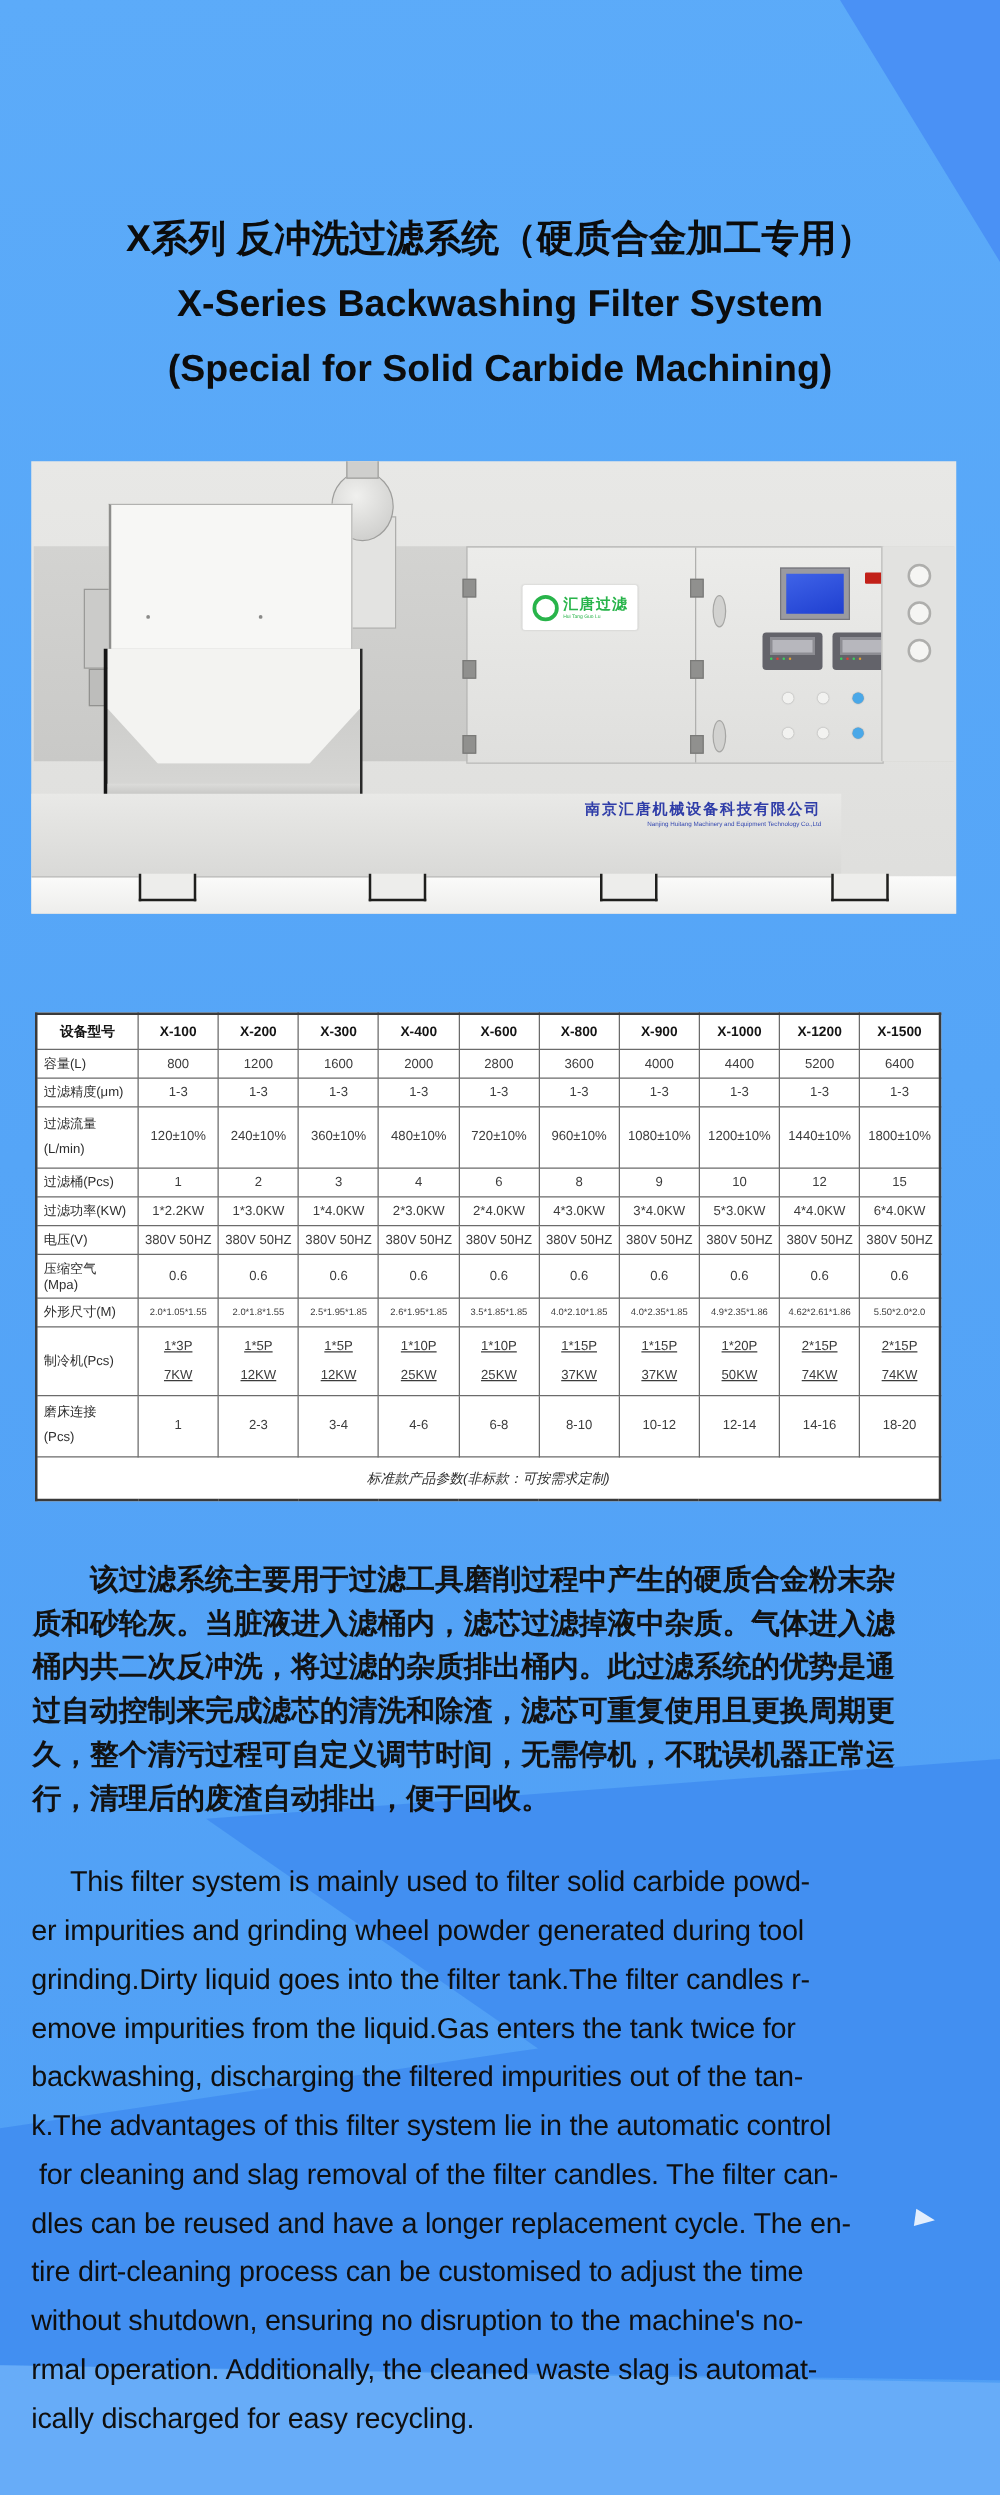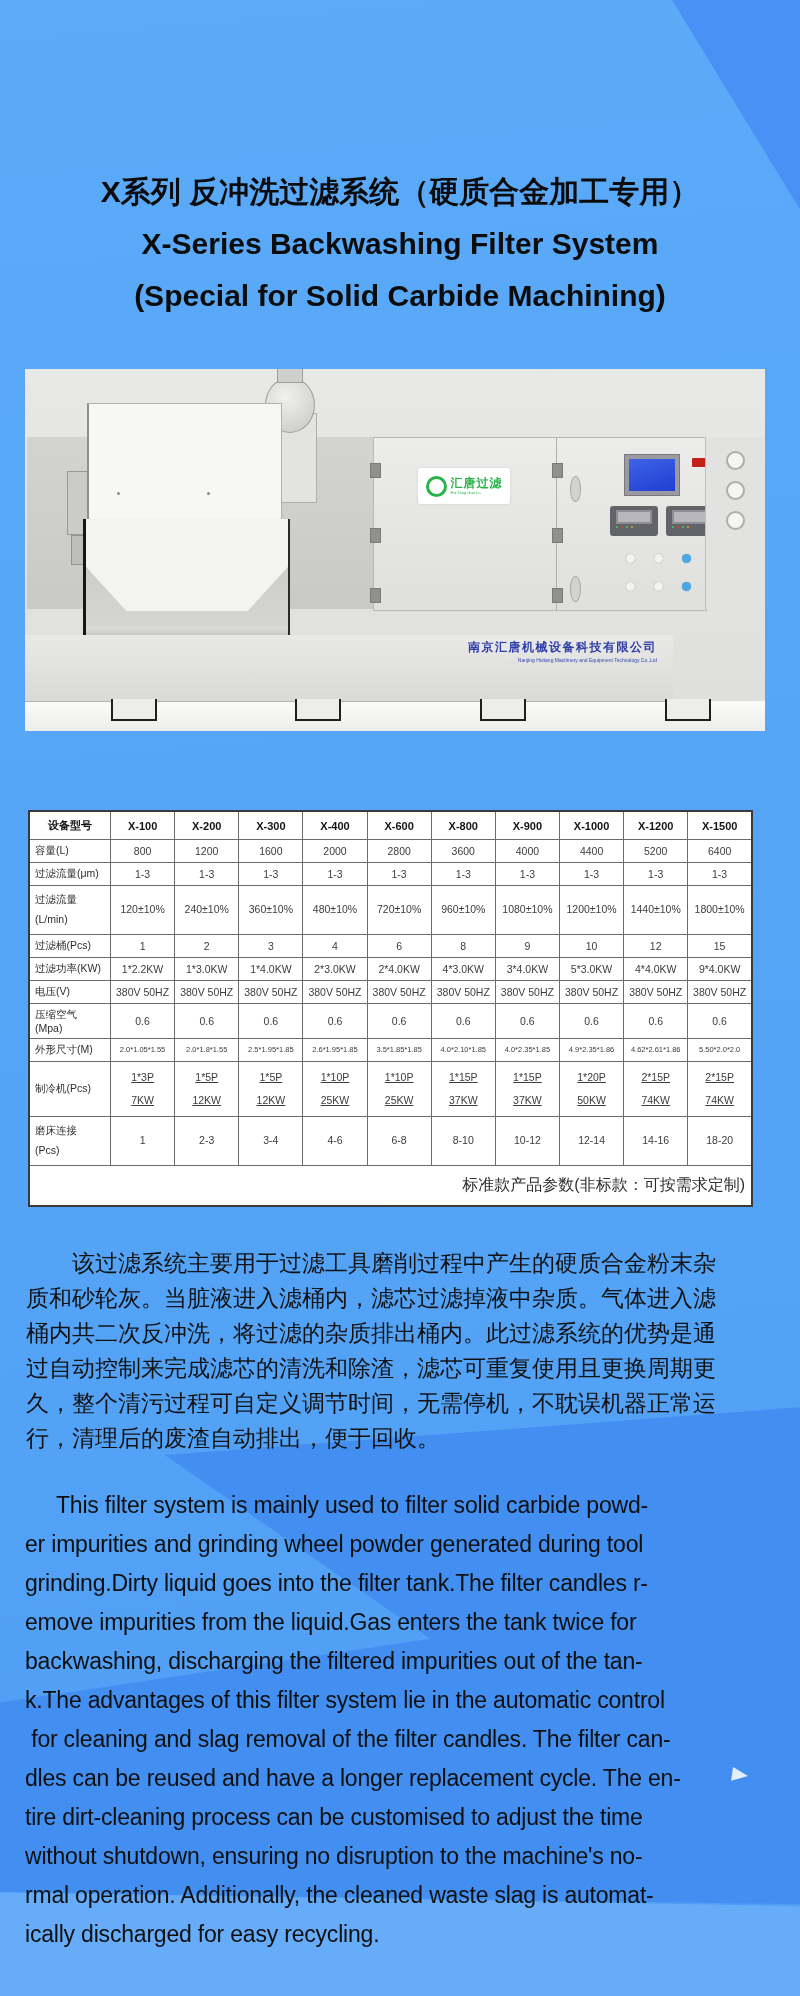--- a/index.html
+++ b/index.html
@@ -72,24 +72,24 @@
   .foot{position:absolute;top:330px;width:46px;height:22px;background:#ededeb;border:2px solid #1f1f1d;border-top:none;box-sizing:border-box;}
 
   
   #spec{position:absolute;left:28px;top:810px;width:725px;border-collapse:collapse;background:#fff;table-layout:fixed;border:2px solid #3a3a3a;}
   #spec th,#spec td{border:1px solid #6b6b6b;text-align:center;vertical-align:middle;padding:4px 1px;font-size:10.5px;color:#3c3c3c;white-space:pre-line;overflow:hidden;}
   #spec thead th{font-weight:bold;color:#141414;font-size:11px;padding:6px 1px;}
   #spec td.lbl{text-align:left;padding-left:5px;color:#2e2e2e;}
   #spec tbody tr:nth-child(8) td:not(.lbl){font-size:7.5px;}
   #spec tbody tr:nth-child(9) td:not(.lbl){line-height:2.2;text-decoration:underline;}
   #spec tbody tr:nth-child(3) td,#spec tbody tr:nth-child(10) td{line-height:1.9;}
-  #spec td.footnote{text-align:right;padding:9px 6px;font-size:16px;color:#2e2e2e;}
-
-  
-  .desc-cn{position:absolute;left:26px;top:1246px;width:748px;font-size:23px;line-height:35px;font-weight:400;color:#121212;white-space:pre-line;}
+  #spec td.footnote{text-align:center;padding:9px 6px;font-size:11px;color:#2e2e2e;font-style:italic;}
+
+  
+  .desc-cn{position:absolute;left:26px;top:1246px;width:748px;font-size:23px;line-height:35px;font-weight:700;color:#121212;white-space:pre-line;}
   .desc-en{position:absolute;left:25px;top:1486px;width:752px;font-size:23px;line-height:39px;font-weight:500;color:#0f0f0f;white-space:pre-line;letter-spacing:-0.2px;}
 </style>
 </head>
 <body>
 
 <div id="page">
 
   <div class="bg">
     <div class="bg-base"></div>
     <div class="bg-top-right"></div>
@@ -222,21 +222,21 @@
             <td>1600</td>
             <td>2000</td>
             <td>2800</td>
             <td>3600</td>
             <td>4000</td>
             <td>4400</td>
             <td>5200</td>
             <td>6400</td>
           </tr>
           <tr>
-            <td class="lbl">过滤流量(μm)</td>
+            <td class="lbl">过滤精度(μm)</td>
             <td>1-3</td>
             <td>1-3</td>
             <td>1-3</td>
             <td>1-3</td>
             <td>1-3</td>
             <td>1-3</td>
             <td>1-3</td>
             <td>1-3</td>
             <td>1-3</td>
             <td>1-3</td>
@@ -272,21 +272,21 @@
             <td class="lbl">过滤功率(KW)</td>
             <td>1*2.2KW</td>
             <td>1*3.0KW</td>
             <td>1*4.0KW</td>
             <td>2*3.0KW</td>
             <td>2*4.0KW</td>
             <td>4*3.0KW</td>
             <td>3*4.0KW</td>
             <td>5*3.0KW</td>
             <td>4*4.0KW</td>
-            <td>9*4.0KW</td>
+            <td>6*4.0KW</td>
           </tr>
           <tr>
             <td class="lbl">电压(V)</td>
             <td>380V 50HZ</td>
             <td>380V 50HZ</td>
             <td>380V 50HZ</td>
             <td>380V 50HZ</td>
             <td>380V 50HZ</td>
             <td>380V 50HZ</td>
             <td>380V 50HZ</td>

